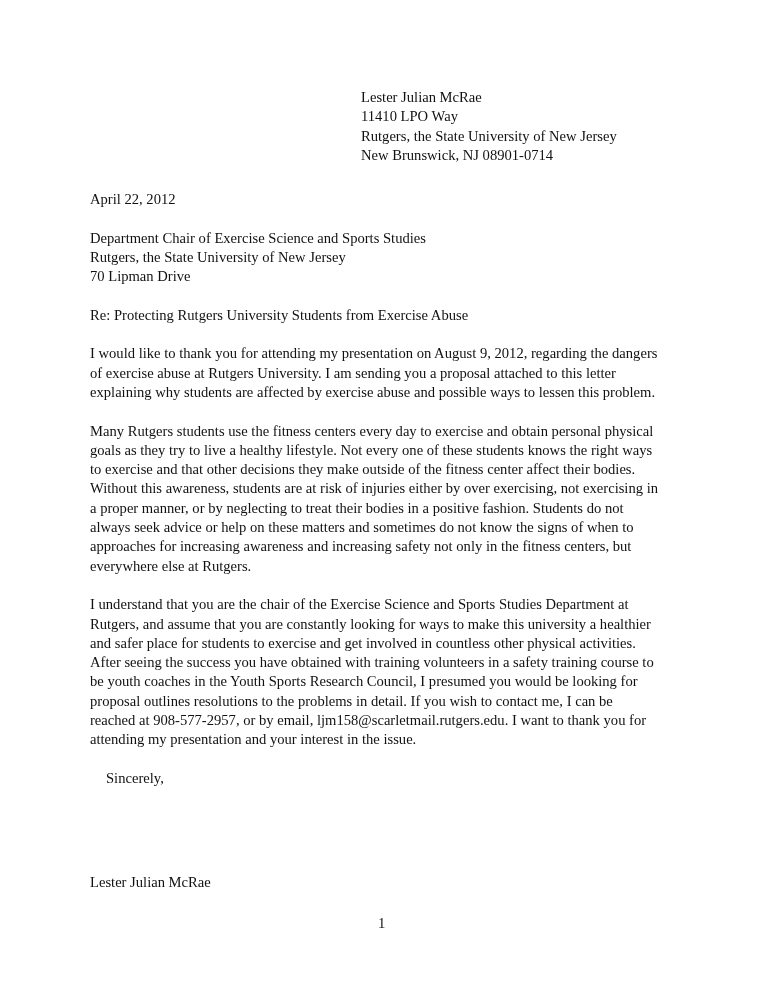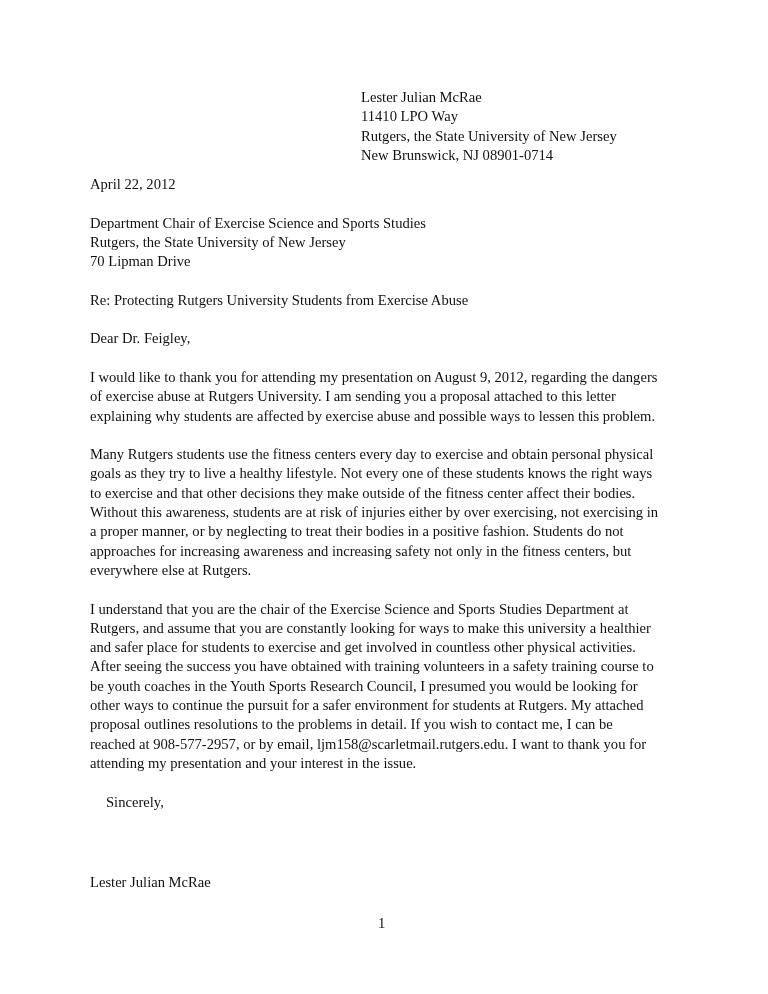--- a/index.html
+++ b/index.html
@@ -8,21 +8,21 @@
       position: absolute; left: 0; top: 0; width: 768px; height: 994px;
       background: #ffffff; color: #111111;
       font-family: "Liberation Serif", "DejaVu Serif", serif;
       font-size: 14.6px; line-height: 19.3px;
     }
     .sender {
       position: absolute; left: 361px; top: 88px;
     }
     .line { display: block; white-space: nowrap; }
     .body-block {
-      position: absolute; left: 90px; top: 175px; width: 600px;
+      position: absolute; left: 90px; top: 190px; width: 600px;
     }
     .date { margin: 0 0 19.3px 0; }
     .recipient { margin: 0 0 19.3px 0; }
     .subject { margin: 0 0 19.3px 0; white-space: nowrap; }
     .salutation { margin: 0 0 19.3px 0; }
     .para { margin: 0 0 19.3px 0; }
     .para .line { white-space: nowrap; }
     .closing { margin: 16px; }
     .signature {
       position: absolute; left: 90px; top: 873px; white-space: nowrap;
@@ -47,45 +47,44 @@
     <div class="date">April  22, 2012</div>
 
     <div class="recipient">
       <span class="line">Department  Chair of Exercise  Science and Sports Studies</span>
       <span class="line">Rutgers,  the State University  of New Jersey</span>
       <span class="line">70 Lipman  Drive</span>
     </div>
 
     <div class="subject">Re: Protecting  Rutgers  University  Students  from  Exercise  Abuse</div>
 
-    <div class="salutation">Dear Dr. Feigley,</div>
 
     <div class="para">
       <span class="line">I would  like  to thank you for attending  my presentation  on August  9, 2012, regarding  the dangers</span>
       <span class="line">of exercise  abuse at Rutgers  University.  I am sending  you a proposal attached to this letter</span>
       <span class="line">explaining  why students  are affected  by exercise abuse and possible ways to lessen this  problem.</span>
     </div>
 
     <div class="para">
       <span class="line">Many Rutgers  students  use the fitness  centers every day to exercise  and obtain personal  physical</span>
       <span class="line">goals as they try to live  a healthy  lifestyle.  Not every one of these students knows the right  ways</span>
       <span class="line">to exercise  and that other decisions  they make outside  of the fitness  center affect their  bodies.</span>
       <span class="line">Without  this  awareness, students  are at risk of injuries  either  by over exercising,  not exercising  in</span>
       <span class="line">a proper manner,  or by neglecting  to treat their bodies  in a positive  fashion.  Students  do not</span>
+      <span class="line">always  seek advice or help on these matters  and sometimes  do not know the signs  of when  to</span>
       <span class="line">approaches for increasing  awareness  and increasing  safety  not only  in the fitness  centers, but</span>
       <span class="line">everywhere  else at Rutgers.</span>
     </div>
 
     <div class="para">
       <span class="line">I understand  that you are the chair of the Exercise  Science and Sports Studies Department  at</span>
       <span class="line">Rutgers,  and assume  that you are constantly  looking  for ways to make this university  a healthier</span>
       <span class="line">and safer place for students to exercise and get involved  in countless  other physical  activities.</span>
       <span class="line">After seeing  the success you have obtained  with training  volunteers  in a safety training  course to</span>
       <span class="line">be youth  coaches in the Youth Sports Research Council,  I presumed  you  would  be looking  for</span>
-      <span class="line">other ways to continue  the pursuit  for a safer environment  for students at Rutgers.  My attached</span>
       <span class="line">proposal outlines  resolutions  to the problems  in detail.  If you wish  to contact me, I can be</span>
       <span class="line">reached at 908-577-2957, or by email,  ljm158@scarletmail.rutgers.edu.  I want  to thank  you for</span>
       <span class="line">attending  my presentation  and your  interest  in the issue.</span>
     </div>
 
     <div class="closing">Sincerely,</div>
   </div>
 
   <div class="signature">Lester Julian  McRae</div>
 

